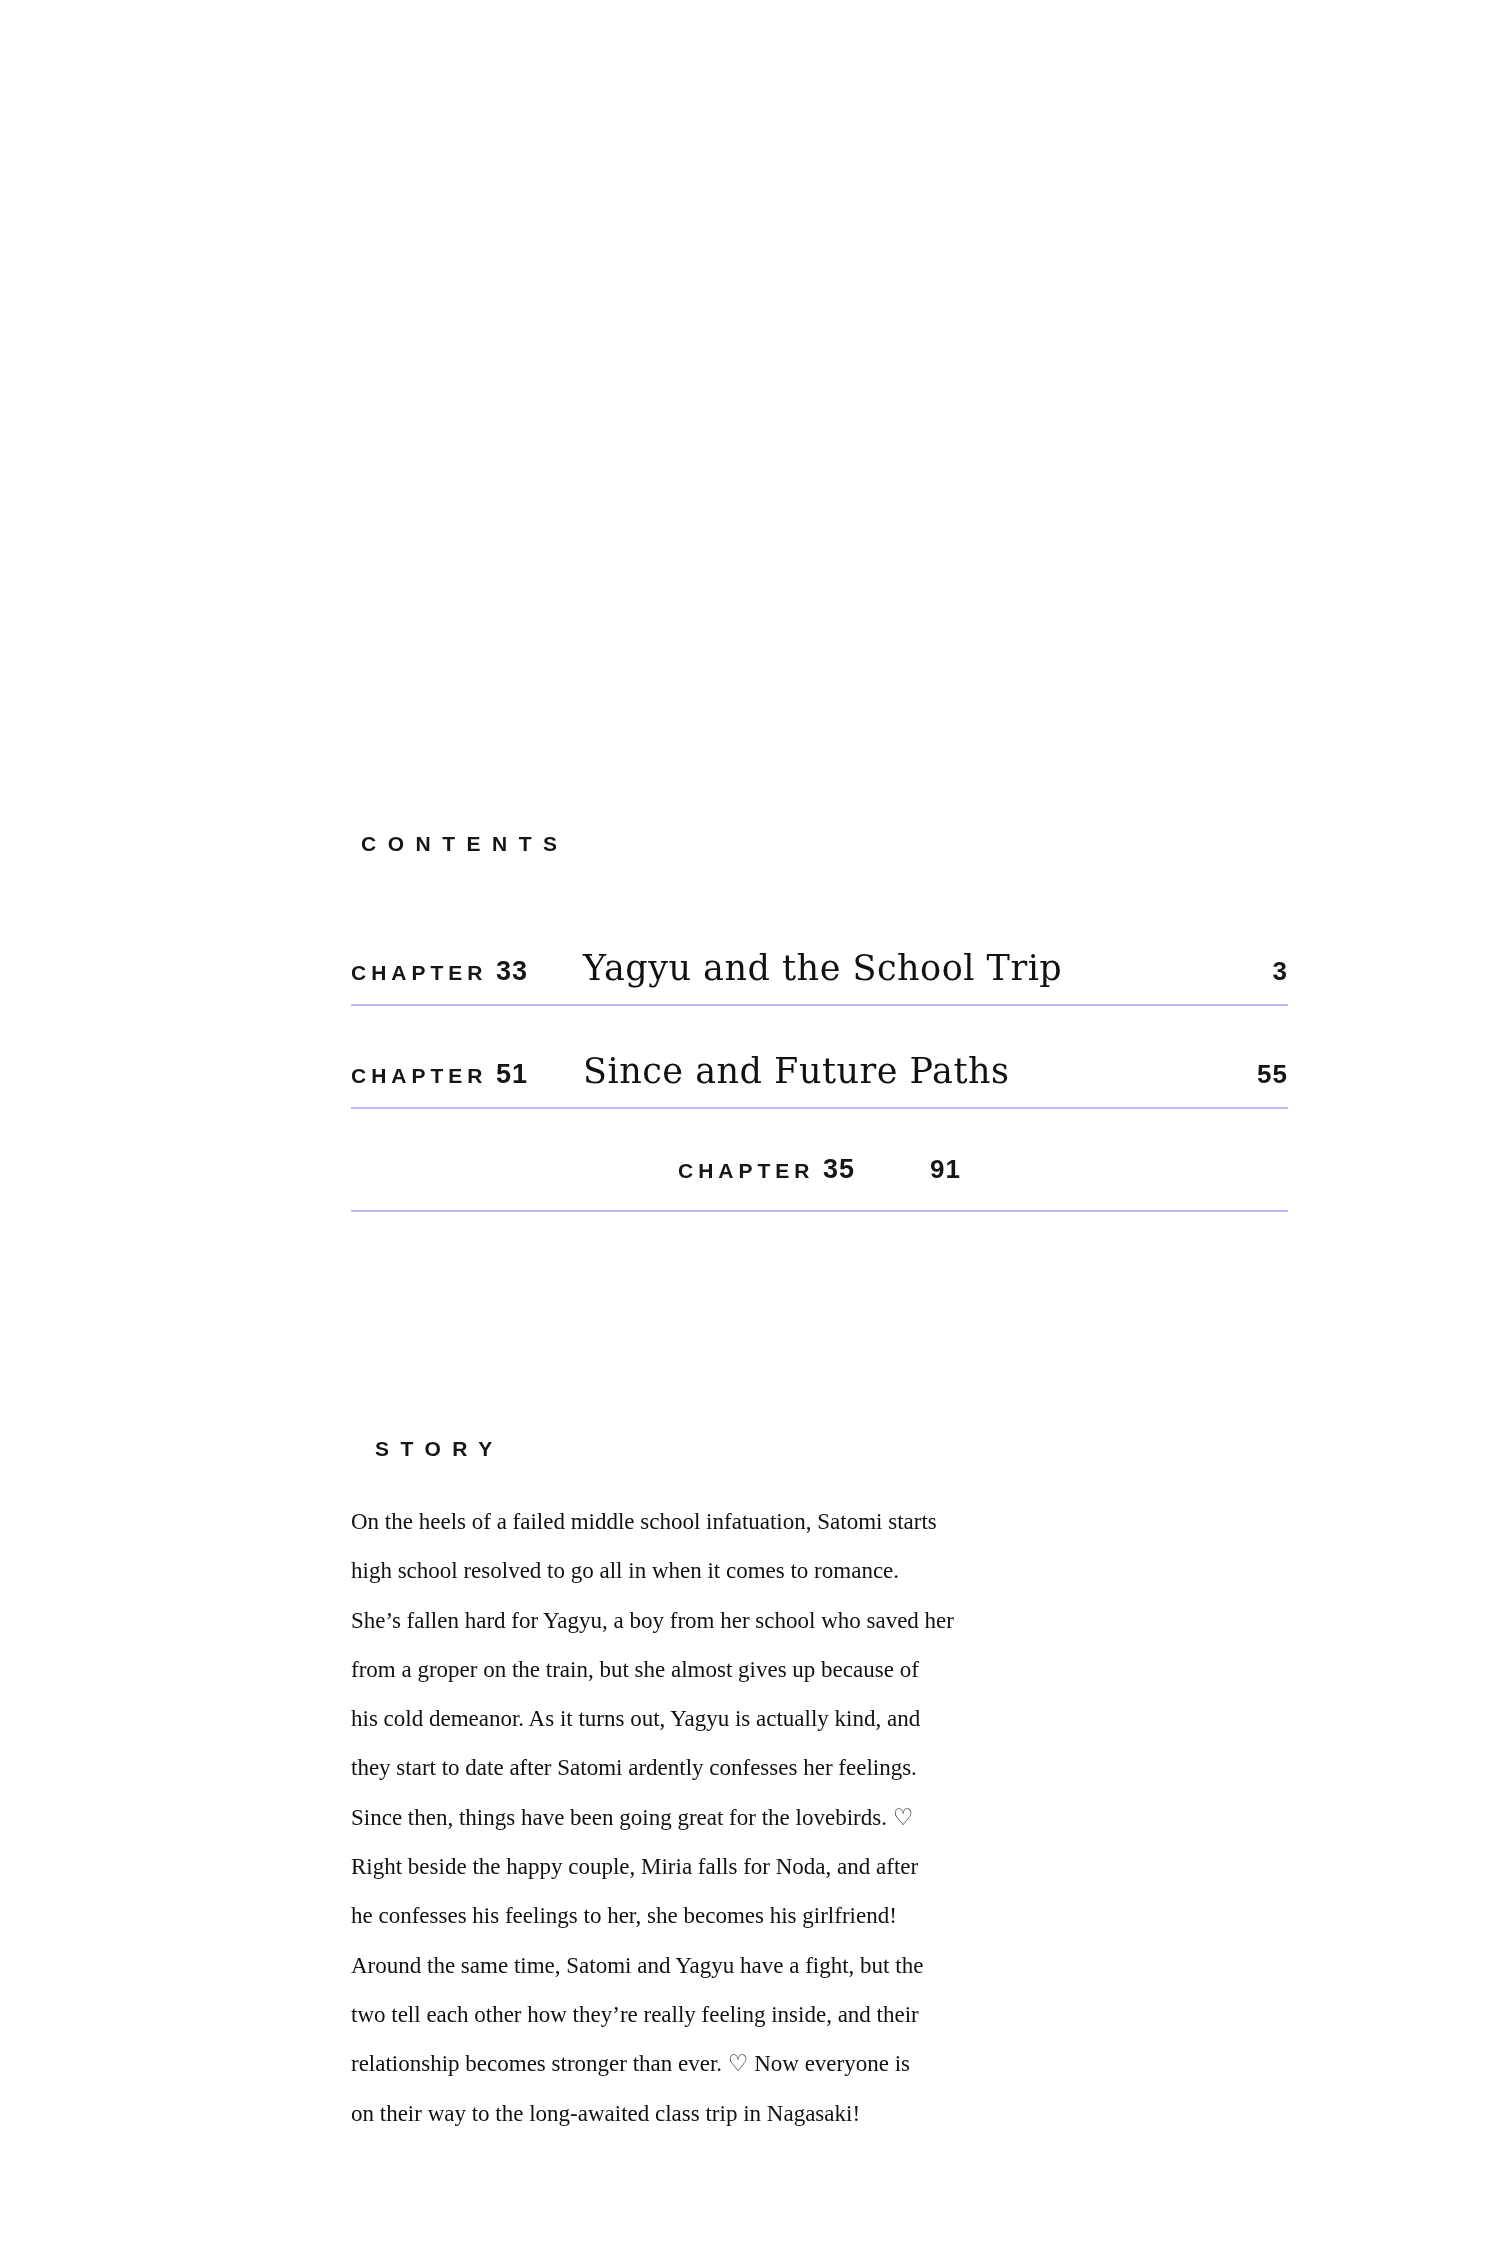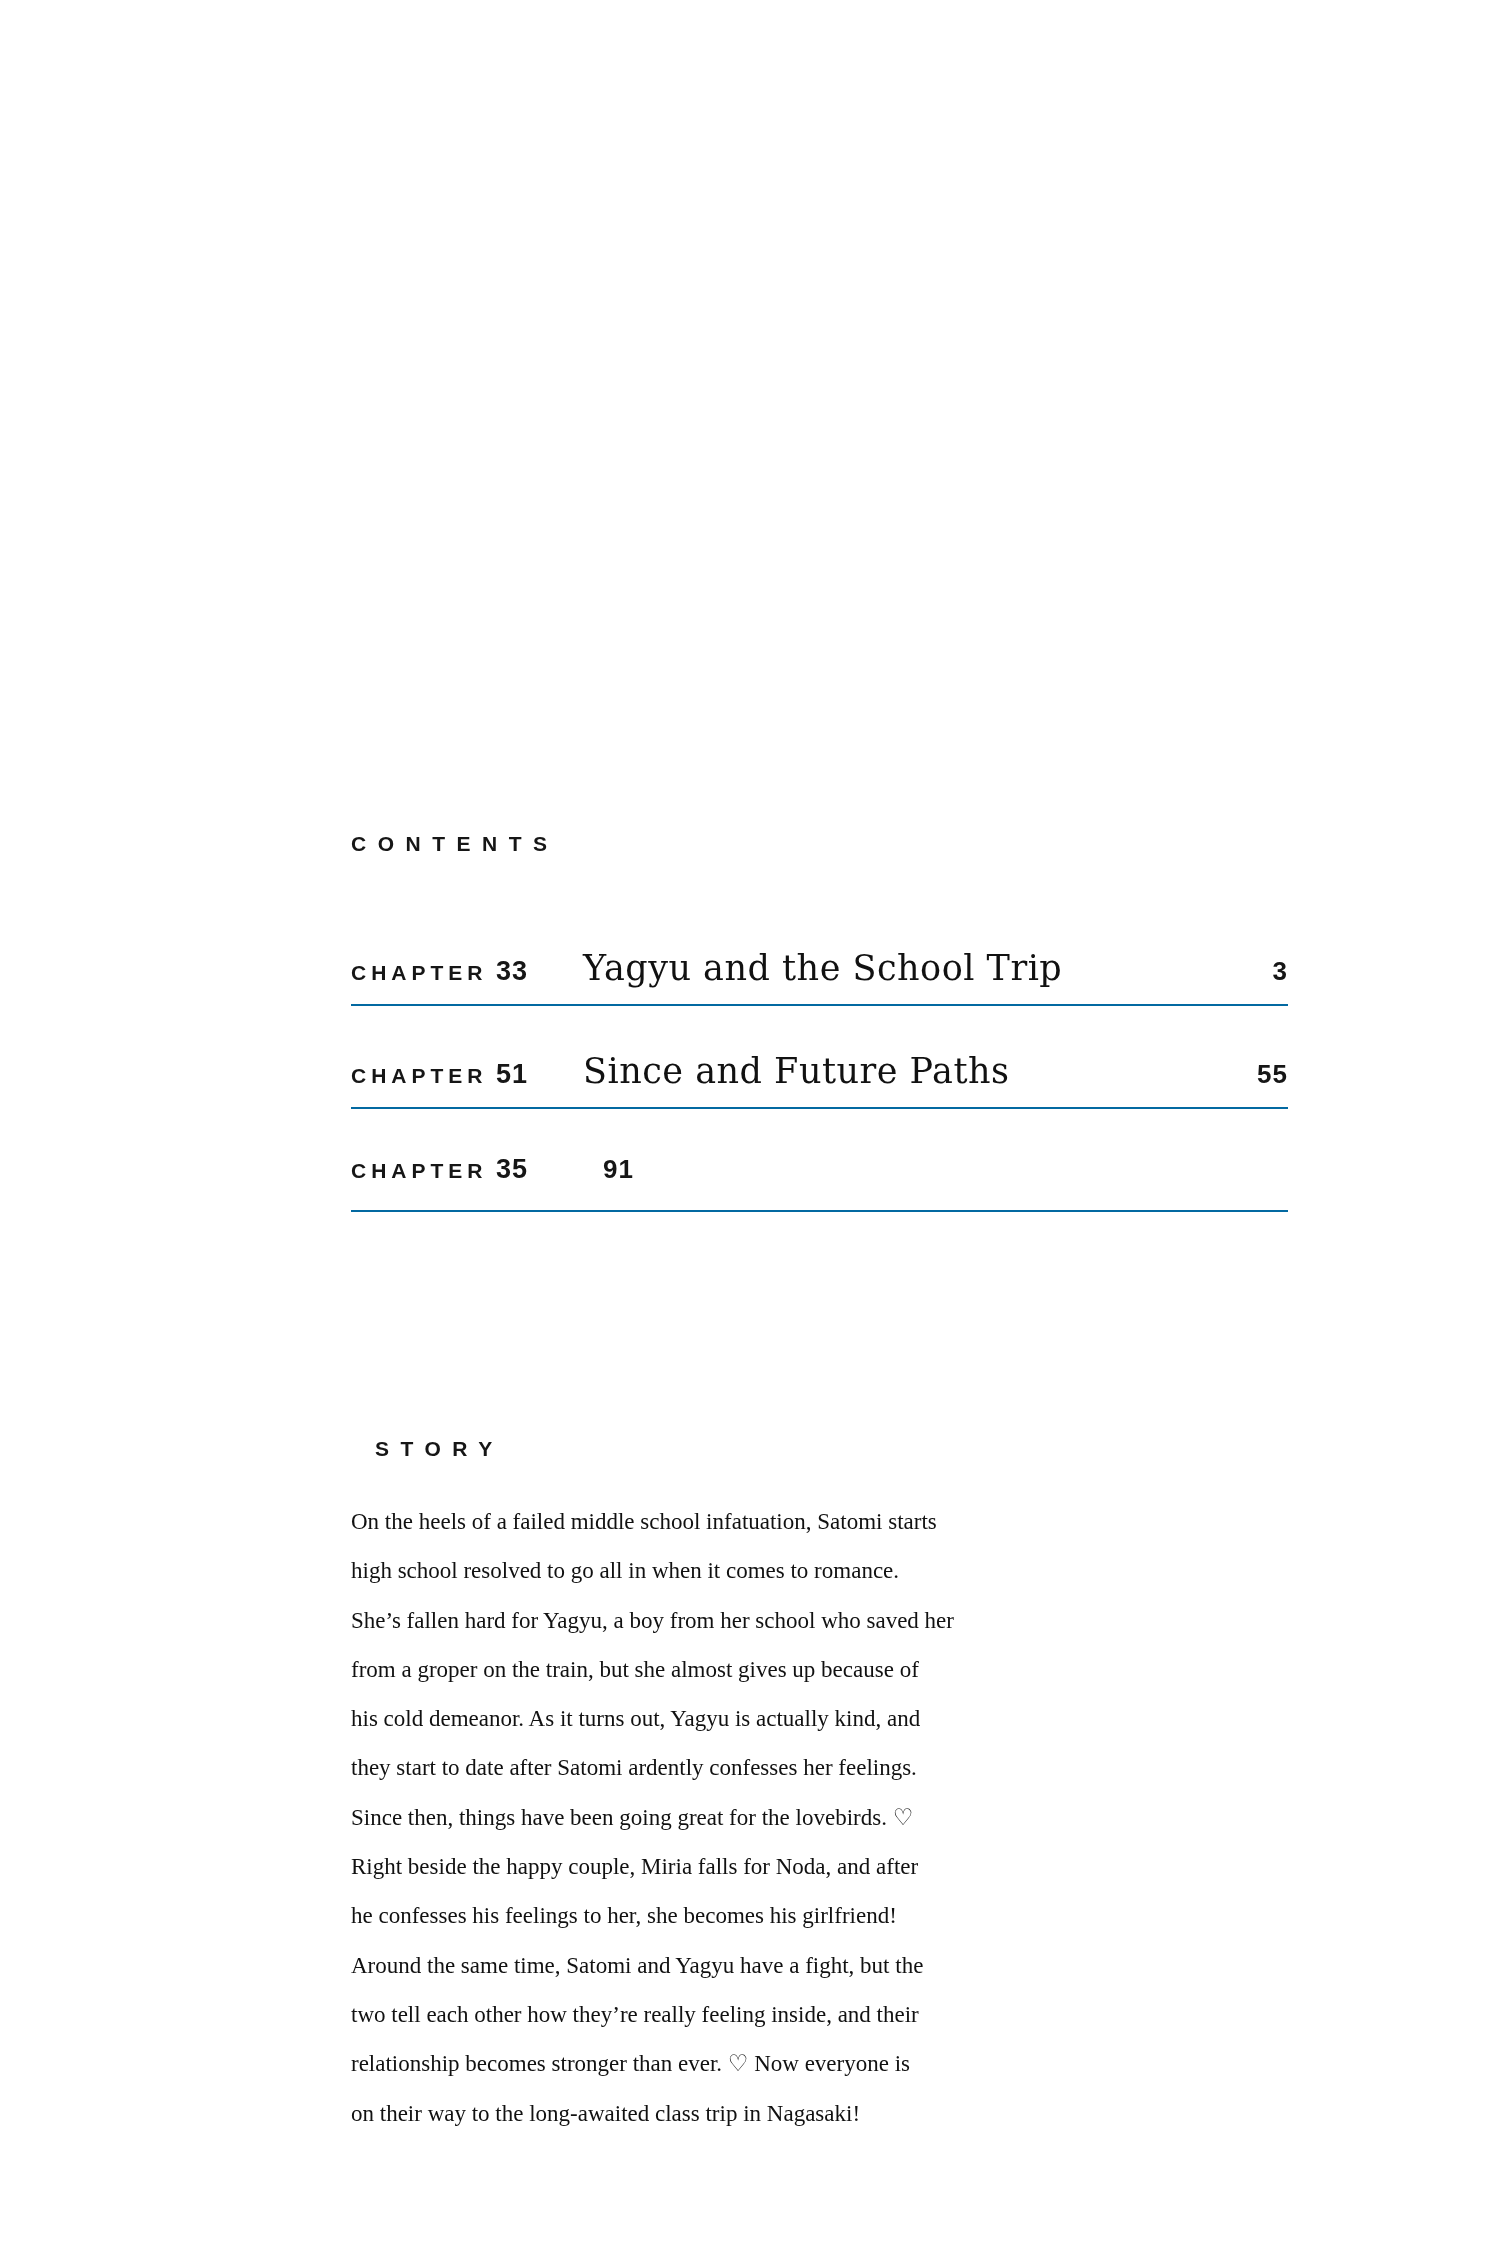--- a/index.html
+++ b/index.html
@@ -19,36 +19,37 @@
     position: absolute;
     left: 351px;
     font-family: "Liberation Sans", sans-serif;
     font-size: 21px;
     font-weight: 700;
     letter-spacing: 11.5px;
     color: #161616;
     line-height: 21px;
     white-space: nowrap;
   }
-  #contents-heading { top: 833px; }
+  #contents-heading { top: 833px; margin-left: 10px; }
   #story-heading    { top: 1438px; margin-left: 24px; }
 
   .toc {
     position: absolute;
     left: 351px;
     top: 903px;
     width: 937px;
   }
   .toc-row {
     box-sizing: border-box;
     height: 103px;
-    border-bottom: 2px solid #0369a1;
+    border-bottom: 2px solid #c4b5fd;
     display: flex;
     align-items: baseline;
     padding-top: 45px;
+    justify-content: center;
   }
   .chap-label {
     flex: 0 0 232px;
     width: 232px;
     white-space: nowrap;
   }
   .chap-word {
     font-size: 21px;
     font-weight: 700;
     letter-spacing: 5px;

